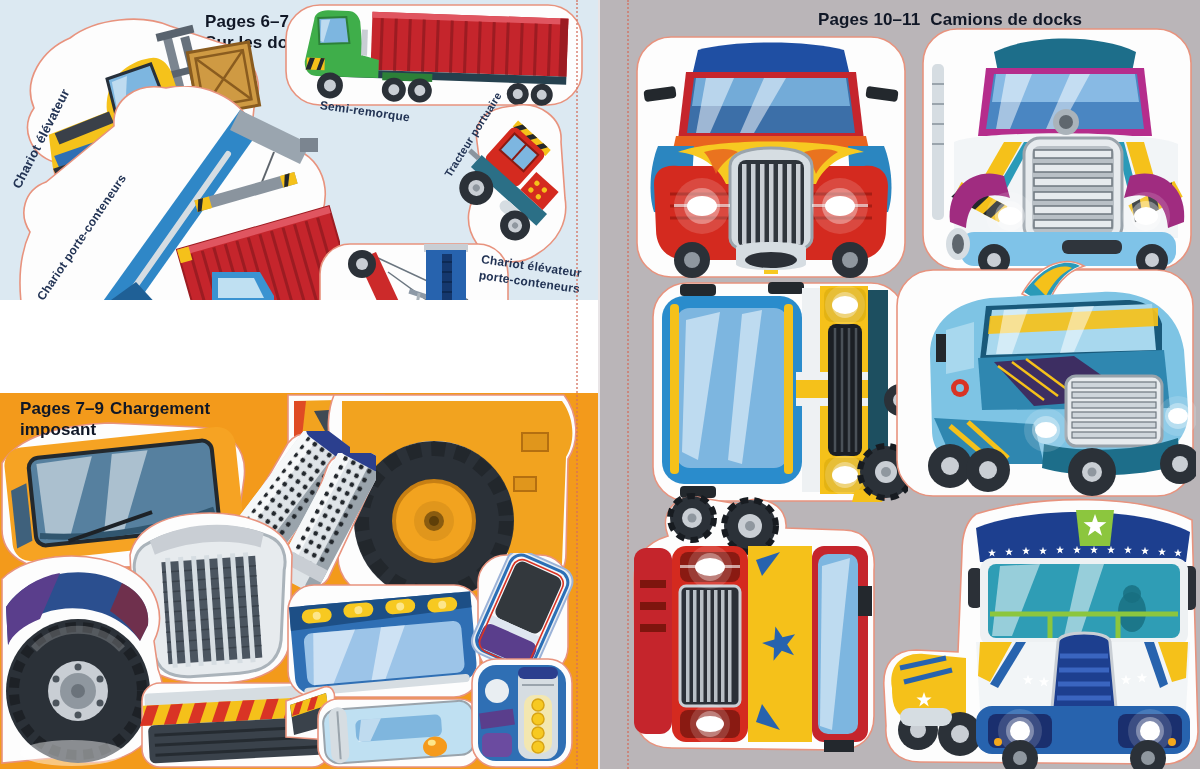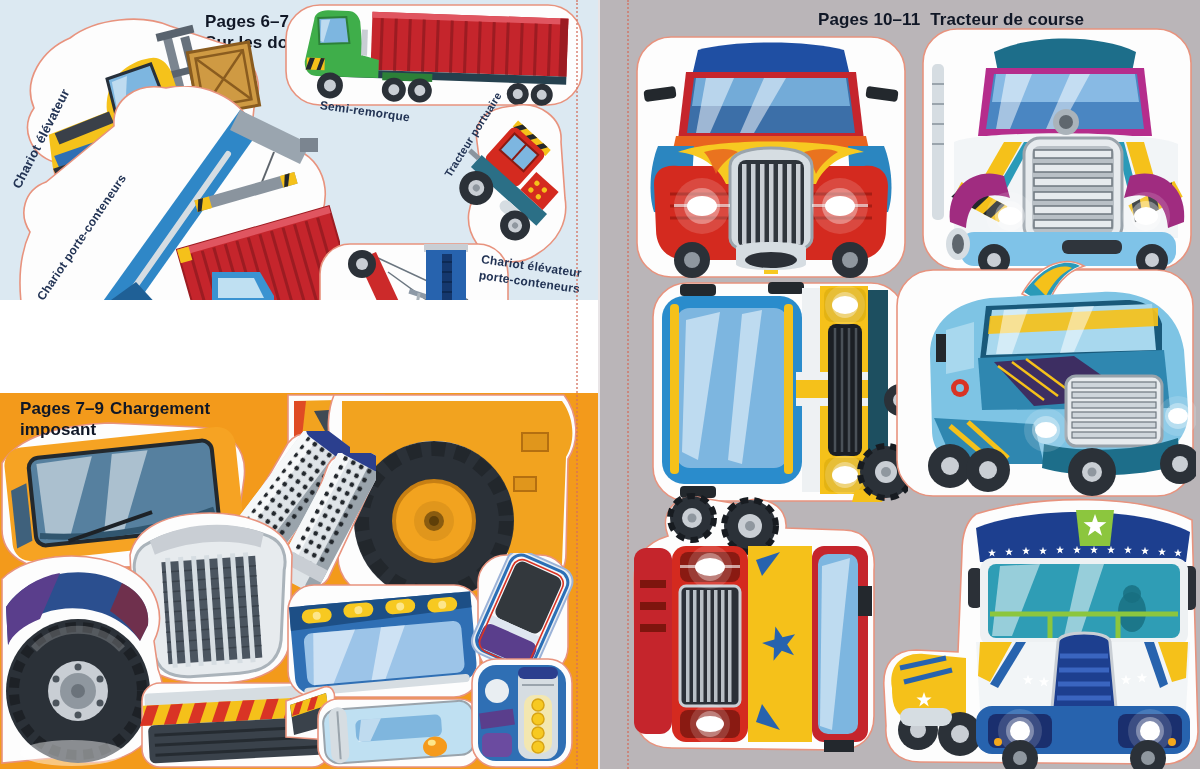--- a/index.html
+++ b/index.html
@@ -529,21 +529,21 @@
     </div>
 
     <div class="dotted" style="left:576px;"></div>
   </div>
 
   <div class="seam"></div>
 
   <div class="page-right">
     <h2 class="title course-title" style="left:218px;top:10px;">
       <span>Pages 10–11</span>
-      <span>Tracteur de course</span>
+      <span>Camions de docks</span>
     </h2>
 
     <svg style="left:34px;top:34px" width="274" height="248" viewBox="0 0 274 248">
       <rect x="3" y="3" width="268" height="240" rx="34" class="blob"></rect>
       <g>
         <rect x="10" y="54" width="32" height="12" rx="4" class="blk" transform="rotate(-8 26 60)"></rect>
         <rect x="232" y="54" width="32" height="12" rx="4" class="blk" transform="rotate(8 248 60)"></rect>
         <path d="M64,16 C100,6 174,6 210,16 L216,42 L58,42 Z" fill="#1f4fa3"></path>
         <path d="M52,38 L222,38 L230,106 L44,106 Z" fill="#c5252c"></path>
         <polygon points="60,44 214,44 221,99 53,99" class="glassD"></polygon>

